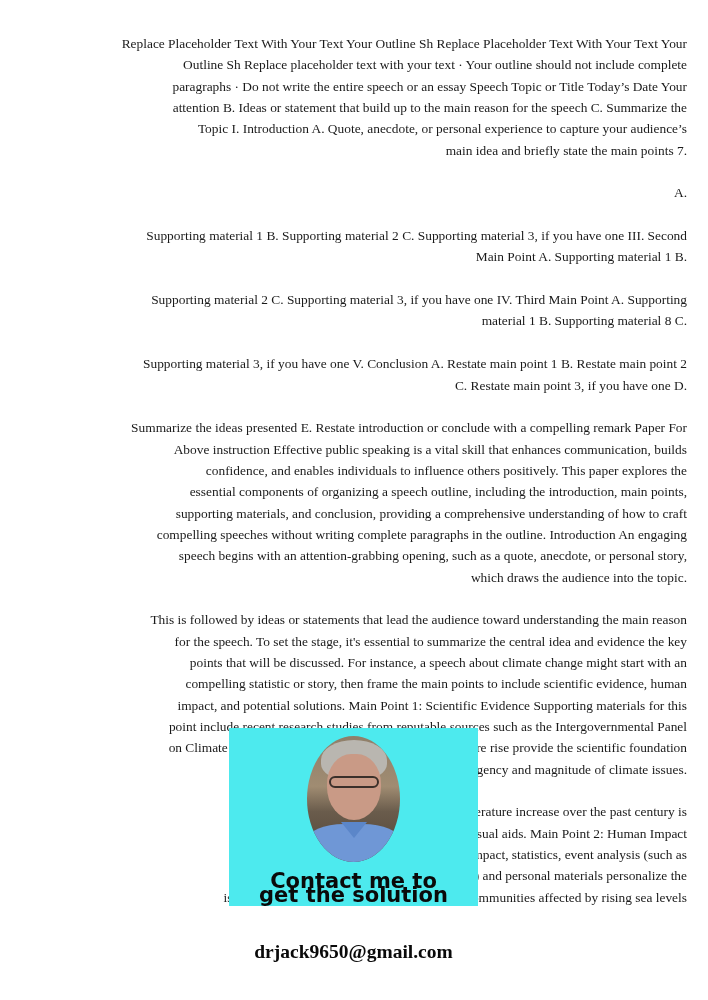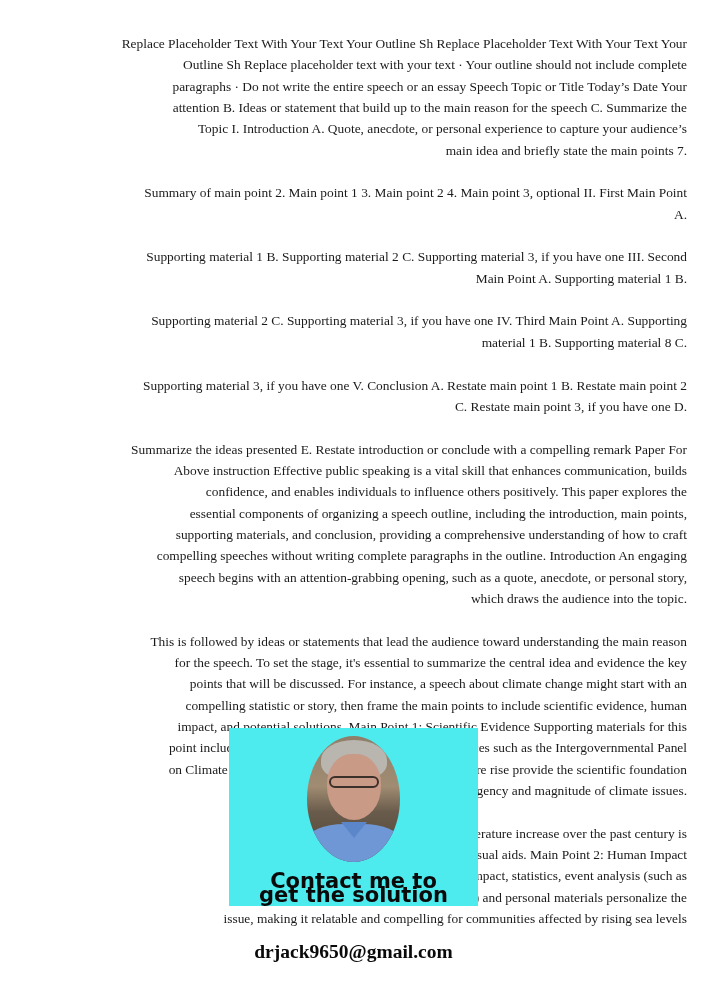--- a/index.html
+++ b/index.html
@@ -44,21 +44,20 @@
 <div class="page">
   <p class="para">
     <span class="line">Replace Placeholder Text With Your Text Your Outline Sh Replace Placeholder Text With Your Text Your</span>
     <span class="line">Outline Sh Replace placeholder text with your text · Your outline should not include complete</span>
     <span class="line">paragraphs · Do not write the entire speech or an essay Speech Topic or Title Today’s Date Your</span>
     <span class="line">attention B. Ideas or statement that build up to the main reason for the speech C. Summarize the</span>
     <span class="line">Topic I. Introduction A. Quote, anecdote, or personal experience to capture your audience’s</span>
     <span class="line">main idea and briefly state the main points 7.</span>
   </p>
   <p class="para">
-    <span class="line">Summary of main point 2. Main point 1 3. Main point 2 4. Main point 3, optional II. First Main Point</span>
     <span class="line">A.</span>
   </p>
   <p class="para">
     <span class="line">Supporting material 1 B. Supporting material 2 C. Supporting material 3, if you have one III. Second</span>
     <span class="line">Main Point A. Supporting material 1 B.</span>
   </p>
   <p class="para">
     <span class="line">Supporting material 2 C. Supporting material 3, if you have one IV. Third Main Point A. Supporting</span>
     <span class="line">material 1 B. Supporting material 8 C.</span>
   </p>

